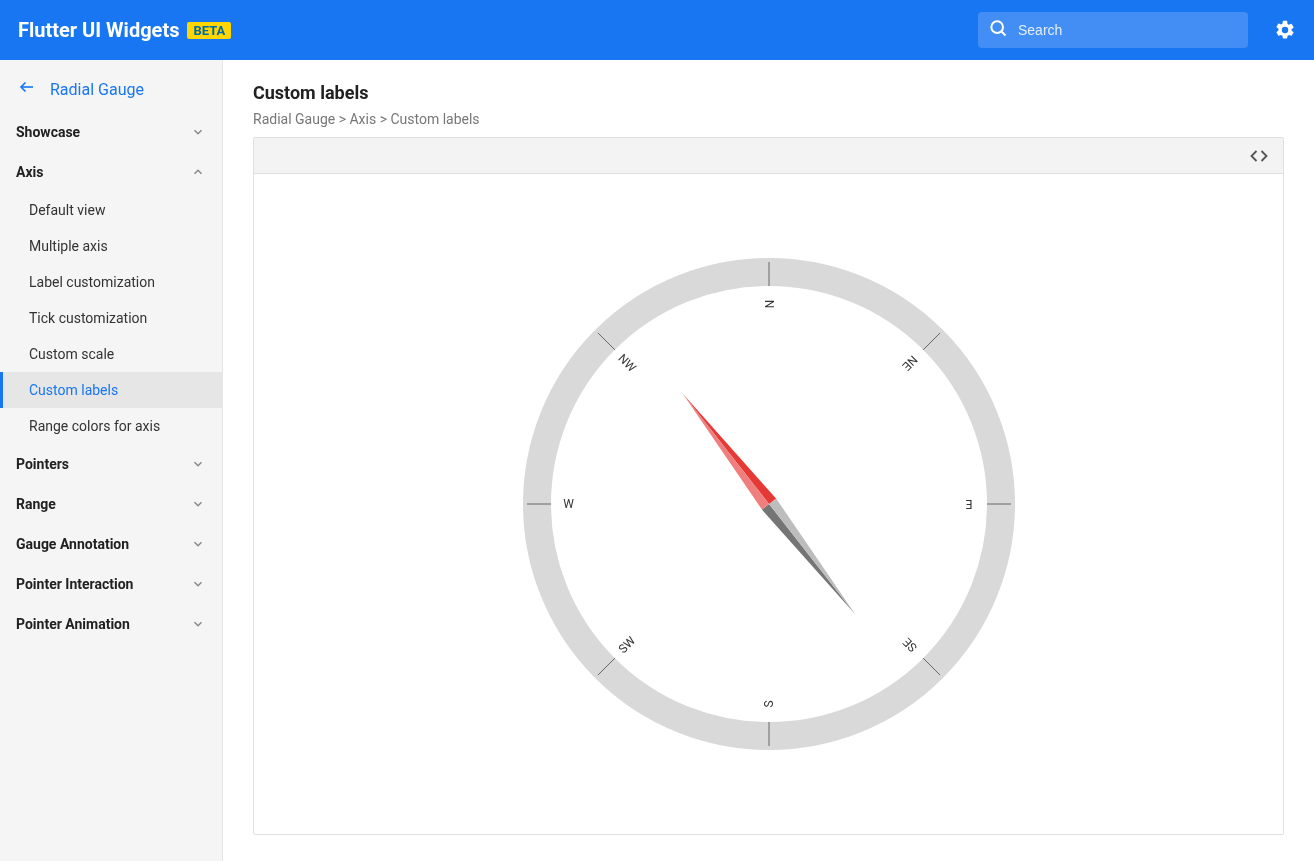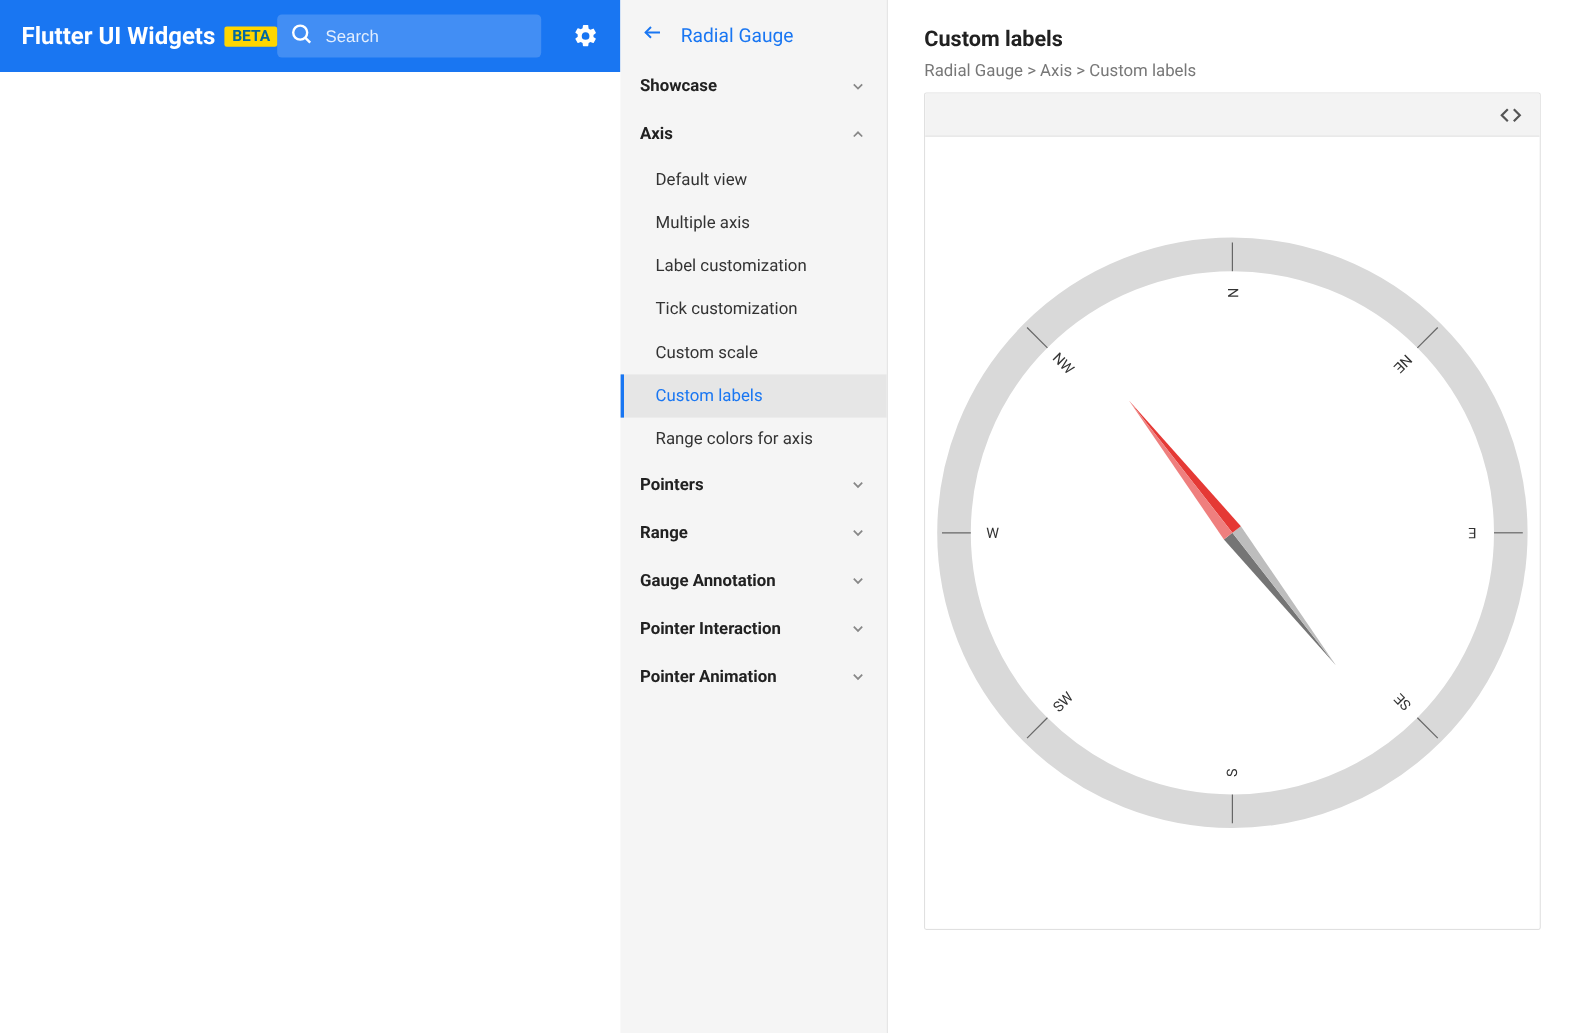--- a/index.html
+++ b/index.html
@@ -1,17 +1,17 @@
 <!DOCTYPE html>
 <html><head>
 <meta charset="utf-8">
 <style>
   * { box-sizing: border-box; margin: 0; padding: 0; }
   html, body { height: 100%; font-family: -apple-system, BlinkMacSystemFont, "Segoe UI", Roboto, Arial, sans-serif; color: #212121; background:#fff;}
-  .app { display: flex; flex-direction: row; height: 100vh; width: 100%; overflow:hidden;}
+  .app { display: flex; flex-direction: column; height: 100vh; width: 100%; overflow:hidden;}
   
   .header {
     background: #1976f2;
     height: 60px;
     display: flex;
     align-items: center;
     padding: 0 18px;
     color: #fff;
     flex: 0 0 auto;
   }
@@ -22,21 +22,21 @@
     font-size: 13px;
     font-weight: 700;
     padding: 1px 6px;
     border-radius: 2px;
   }
   .header-spacer { flex: 1; }
   .search {
     background: rgba(255,255,255,0.18);
     border-radius: 4px;
     height: 36px;
-    width: 220px;
+    width: 270px;
     display: flex;
     align-items: center;
     padding: 0 10px;
     gap: 10px;
   }
   .search input {
     background: transparent;
     border: none;
     outline: none;
     color: #fff;

